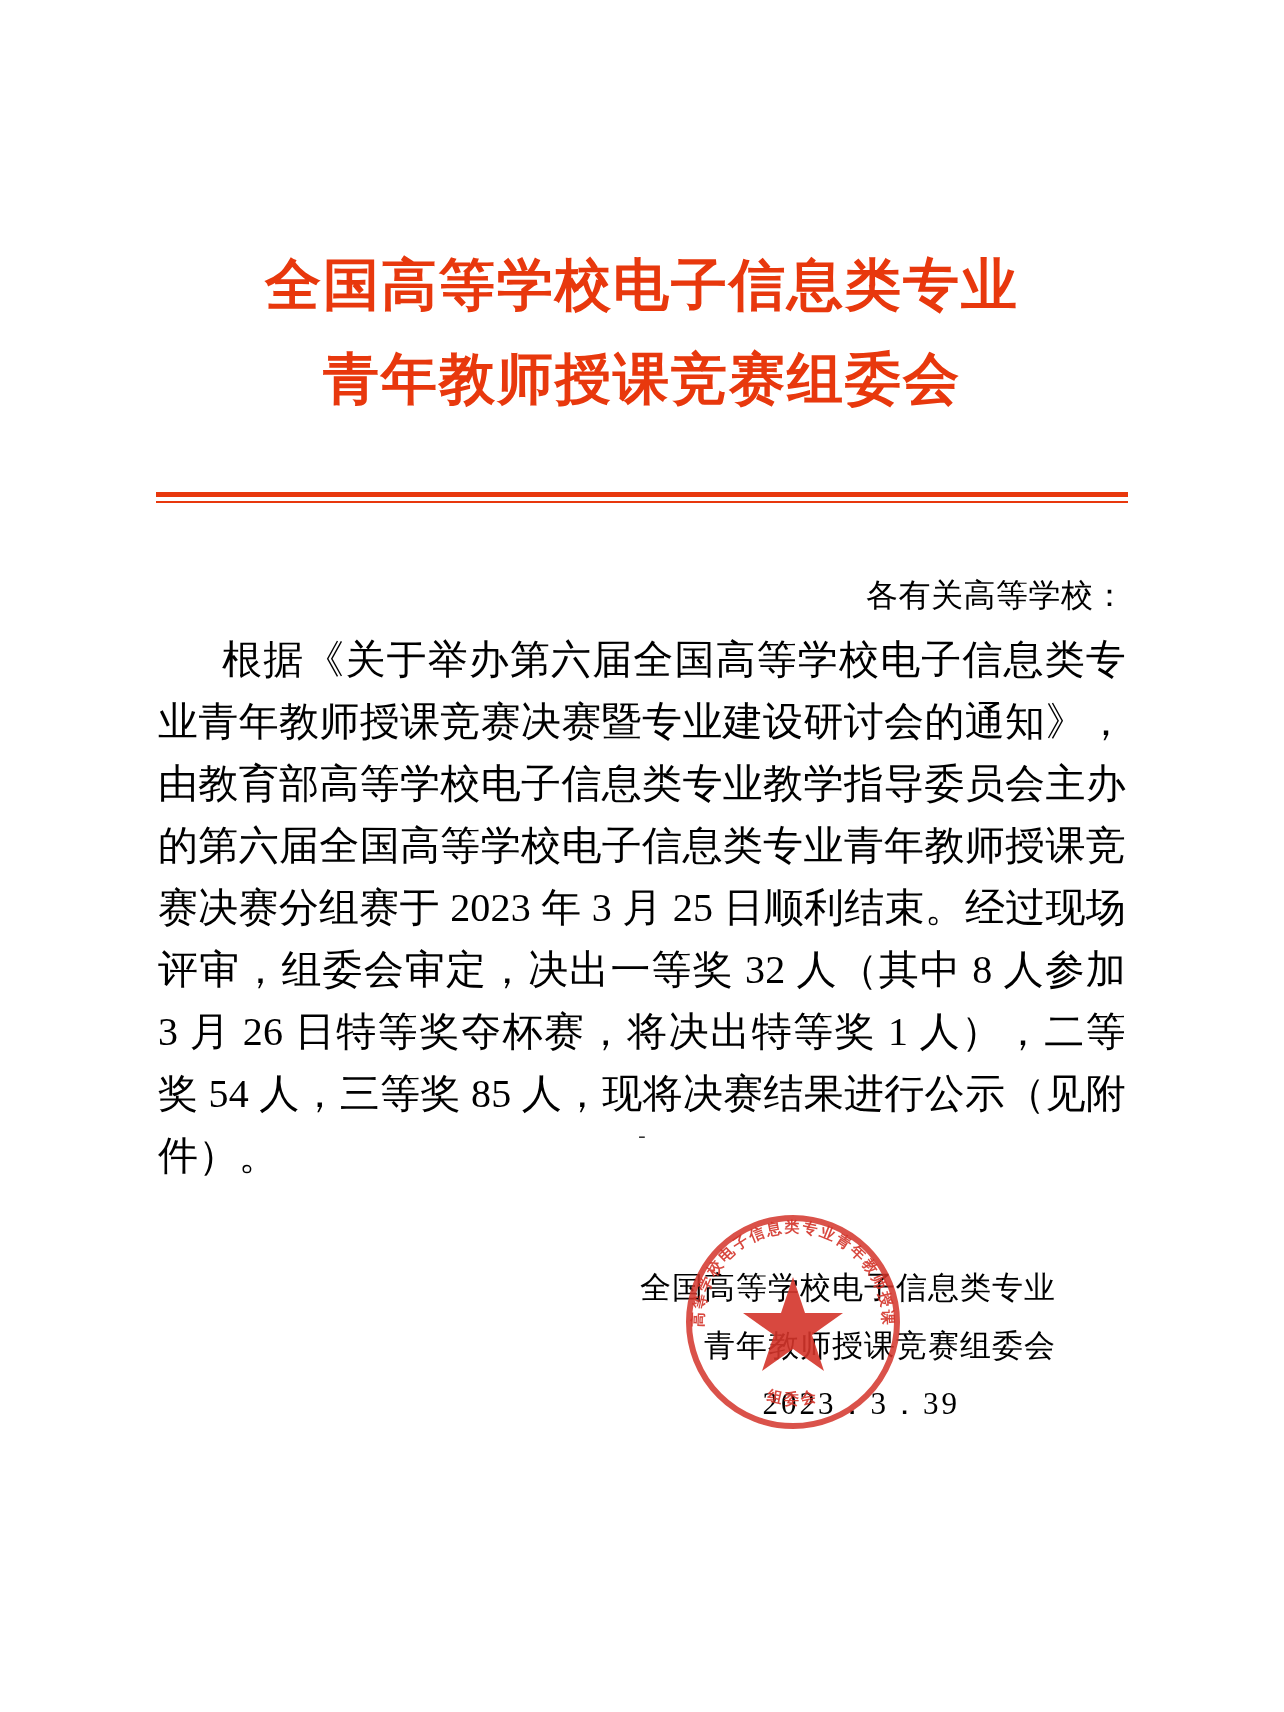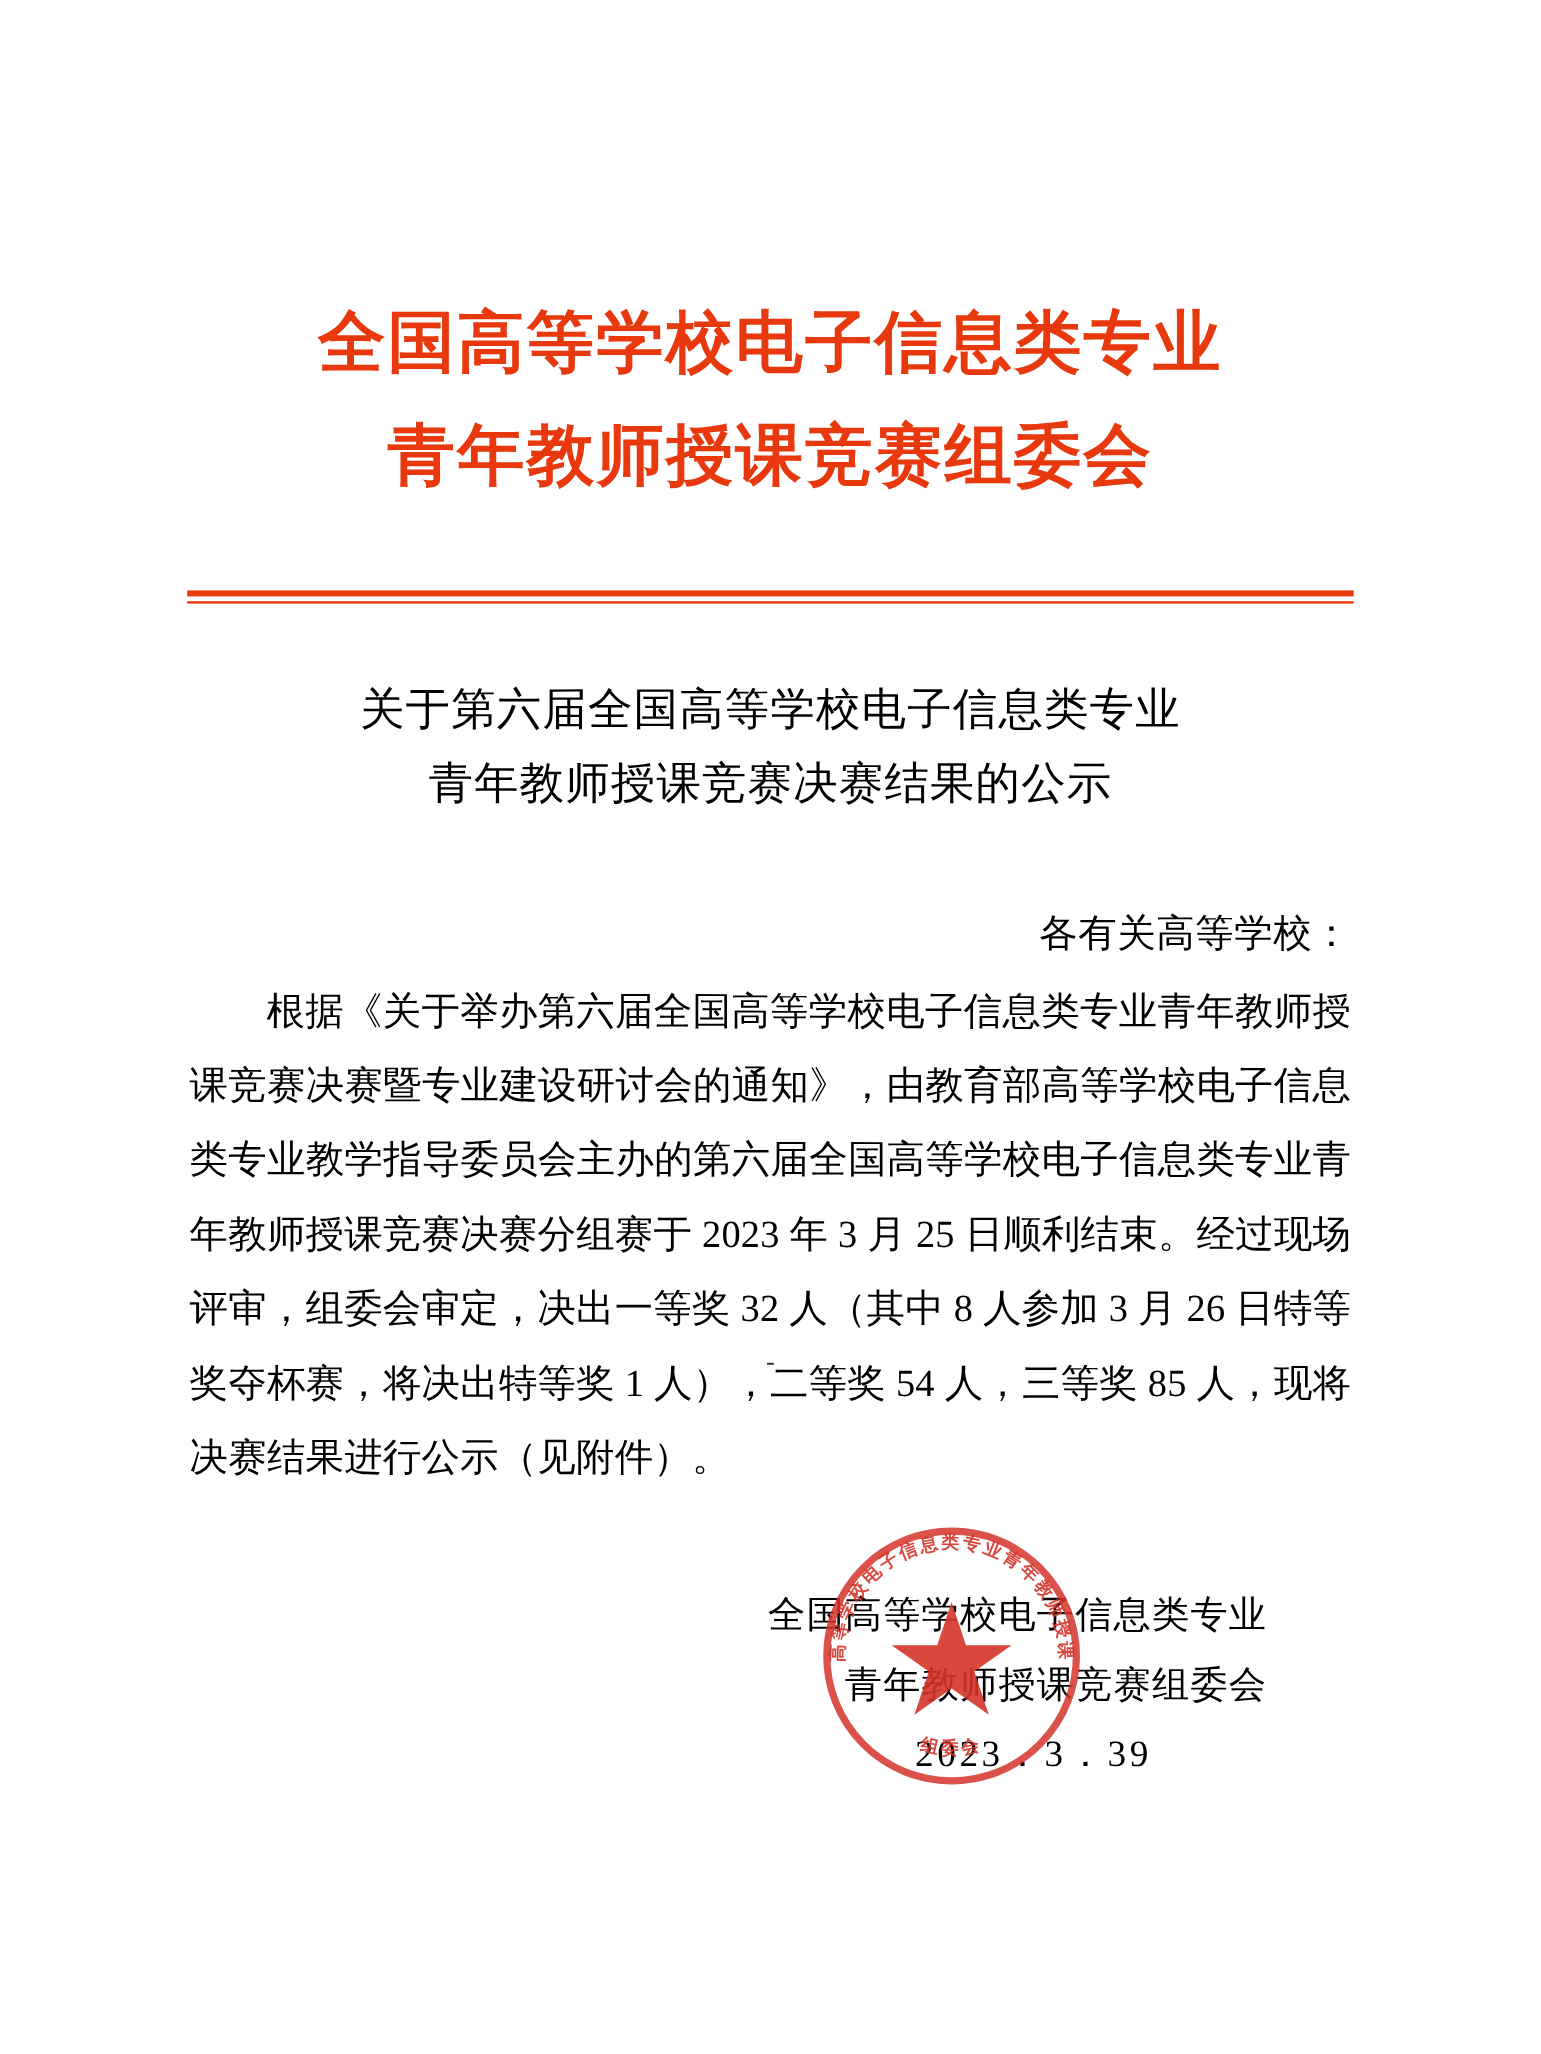--- a/index.html
+++ b/index.html
@@ -73,21 +73,21 @@
     margin-top: 64px;
     padding: 0 10px;
   }
   .salutation {
     font-size: 32px;
     line-height: 56px;
     letter-spacing: 0.5px;
     text-align: right;
   }
   .para {
-    font-size: 32px;
+    font-size: 40px;
     line-height: 62px;
     letter-spacing: 0.2px;
     text-align: justify;
     text-justify: inter-ideograph;
     text-indent: 64px;
     margin-top: 6px;
   }
 
   
   .signature {
@@ -138,24 +138,20 @@
     <div class="letterhead-line">全国高等学校电子信息类专业</div>
     <div class="letterhead-line">青年教师授课竞赛组委会</div>
   </div>
 
   <div class="rule-wrap">
     <div class="rule-thick"></div>
     <div class="rule-gap"></div>
     <div class="rule-thin"></div>
   </div>
 
-  <div class="doc-title">
-    <div class="doc-title-line">关于第六届全国高等学校电子信息类专业</div>
-    <div class="doc-title-line">青年教师授课竞赛决赛结果的公示</div>
-  </div>
 
   <div class="body-block">
     <div class="salutation">各有关高等学校：</div>
     <div class="para">根据《关于举办第六届全国高等学校电子信息类专业青年教师授课竞赛决赛暨专业建设研讨会的通知》，由教育部高等学校电子信息类专业教学指导委员会主办的第六届全国高等学校电子信息类专业青年教师授课竞赛决赛分组赛于 2023 年 3 月 25 日顺利结束。经过现场评审，组委会审定，决出一等奖 32 人（其中 8 人参加 3 月 26 日特等奖夺杯赛，将决出特等奖 1 人），二等奖 54 人，三等奖 85 人，现将决赛结果进行公示（见附件）。</div>
   </div>
 
   <div class="signature">
 
     <div class="seal">
       <svg width="230" height="230" viewBox="0 0 230 230" xmlns="http://www.w3.org/2000/svg">

